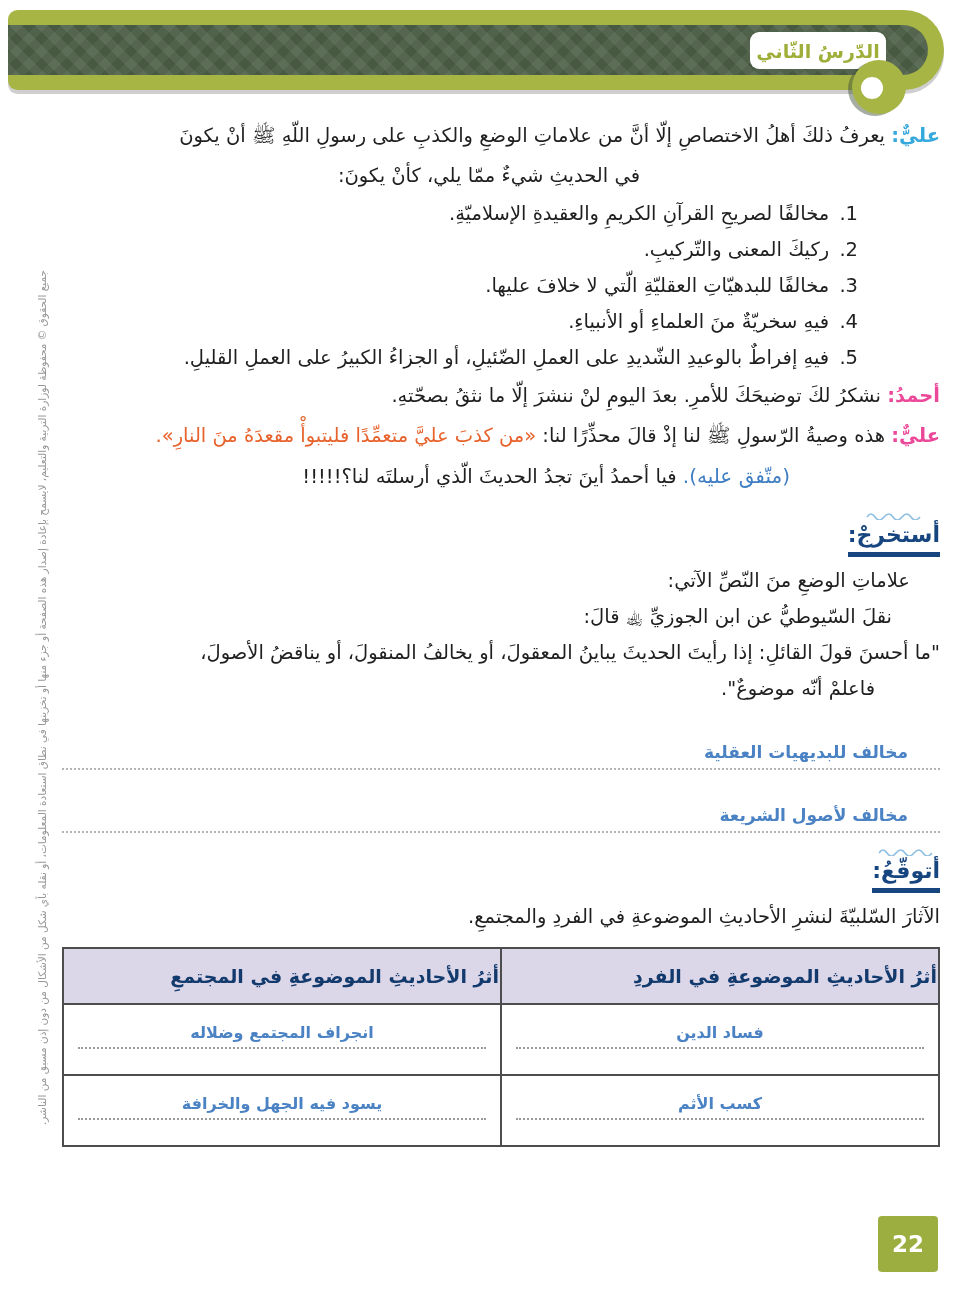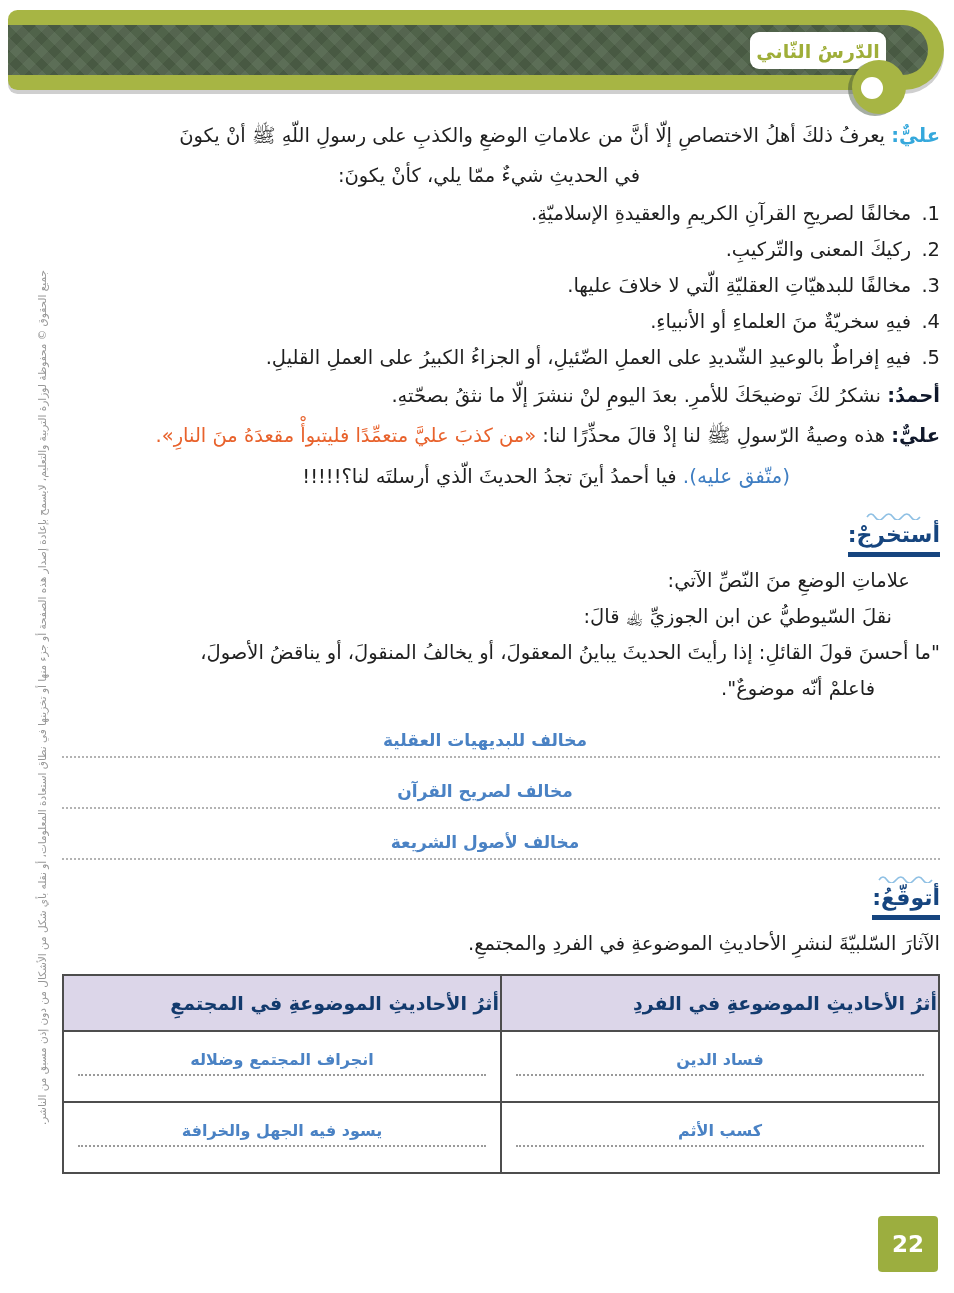--- a/index.html
+++ b/index.html
@@ -43,41 +43,41 @@
   
   .content{
     position:absolute;top:116px;right:14px;left:62px;
     direction:rtl;text-align:right;font-size:19.5px;color:#1f1f1f;
   }
   .line{line-height:40px;}
   .indent-center{padding-right:300px;}
   .indent-mid{padding-right:150px;}
   .spk{font-weight:bold;text-align:center;}
   .spk-cyan{color:#35a8dc;}
-  .spk-red{color:#0f172a;}
+  .spk-red{color:#ec4899;}
   .quote-orange{color:#e8622c;}
   .attr-blue{color:#3f7ec2;font-size:20px;}
-  .olist{}
+  .olist{margin-right:82px;}
   .oli{line-height:36px;}
   .oli .num{margin-left:4px;}
   
   .sec-wrap{text-align:right;margin-top:14px;}
   .sec-head{display:inline-block;text-align:center;}
   .sec-head svg{display:block;margin:0 auto 1px auto;}
   .sec-title{color:#16457f;font-weight:bold;font-size:22px;line-height:28px;}
   .sec-bar{height:5px;background:#16457f;margin-top:3px;}
   .after-head{margin-top:6px;}
   .pr-sm{padding-right:30px;}
   .pr-md{padding-right:48px;}
   .pr-lg{padding-right:65px;}
   .qline{line-height:36px;}
   
   .ans-row{
-    margin-top:21px;border-bottom:2px dotted #b3b3b3;
-    text-align:center;padding:0 32px 4px 0;
+    margin-top:33px;border-bottom:2px dotted #b3b3b3;
+    text-align:right;padding:0 32px 4px 0;
   }
   .ans-text{color:#4a82c4;font-weight:bold;font-size:17px;line-height:24px;}
   
   .impact-table{
     width:100%;border-collapse:collapse;direction:rtl;margin-top:12px;
     border:2px solid #4d4d4d;
   }
   .impact-table th{
     background:#dcd6e9;border:2px solid #4d4d4d;height:52px;
     color:#123a6d;font-size:19px;font-weight:bold;
@@ -164,23 +164,20 @@
   </div>
   <div class="line after-head pr-sm qline">علاماتِ الوضعِ منَ النّصِّ الآتي:</div>
   <div class="line pr-md qline">نقلَ السّيوطيُّ عن ابن الجوزيِّ ﵀ قالَ:</div>
   <div class="qline">"ما أحسنَ قولَ القائلِ: إذا رأيتَ الحديثَ يباينُ المعقولَ، أو يخالفُ المنقولَ، أو يناقضُ الأصولَ،</div>
   <div class="qline pr-lg">فاعلمْ أنّه موضوعٌ".</div>
 
   <div class="ans-row">
     <span class="ans-text">مخالف للبديهيات العقلية</span>
   </div>
   <div class="ans-row">
-    <span class="ans-text">مخالف لصريح القرآن</span>
-  </div>
-  <div class="ans-row">
     <span class="ans-text">مخالف لأصول الشريعة</span>
   </div>
 
   <div class="sec-wrap">
     <div class="sec-head">
       <svg width="58" height="9" viewBox="0 0 58 9">
         <path d="M2,6 q4,-6 8,0 t9,0 t9,0 t9,0 t9,0 t9,0" fill="none" stroke="#8fc0e4" stroke-width="1.6"></path>
       </svg>
       <div class="sec-title">أتوقّعُ:</div>
       <div class="sec-bar"></div>

